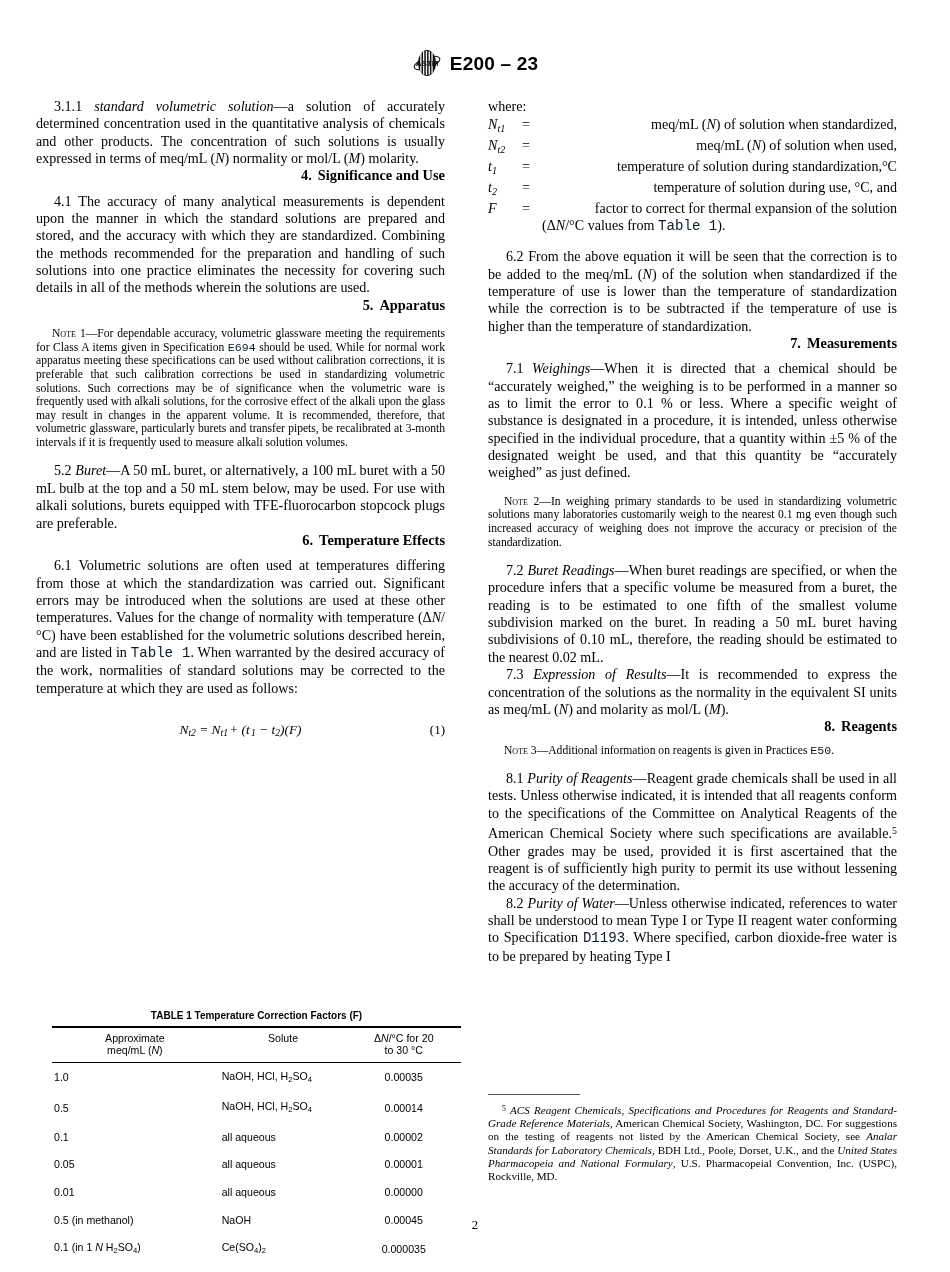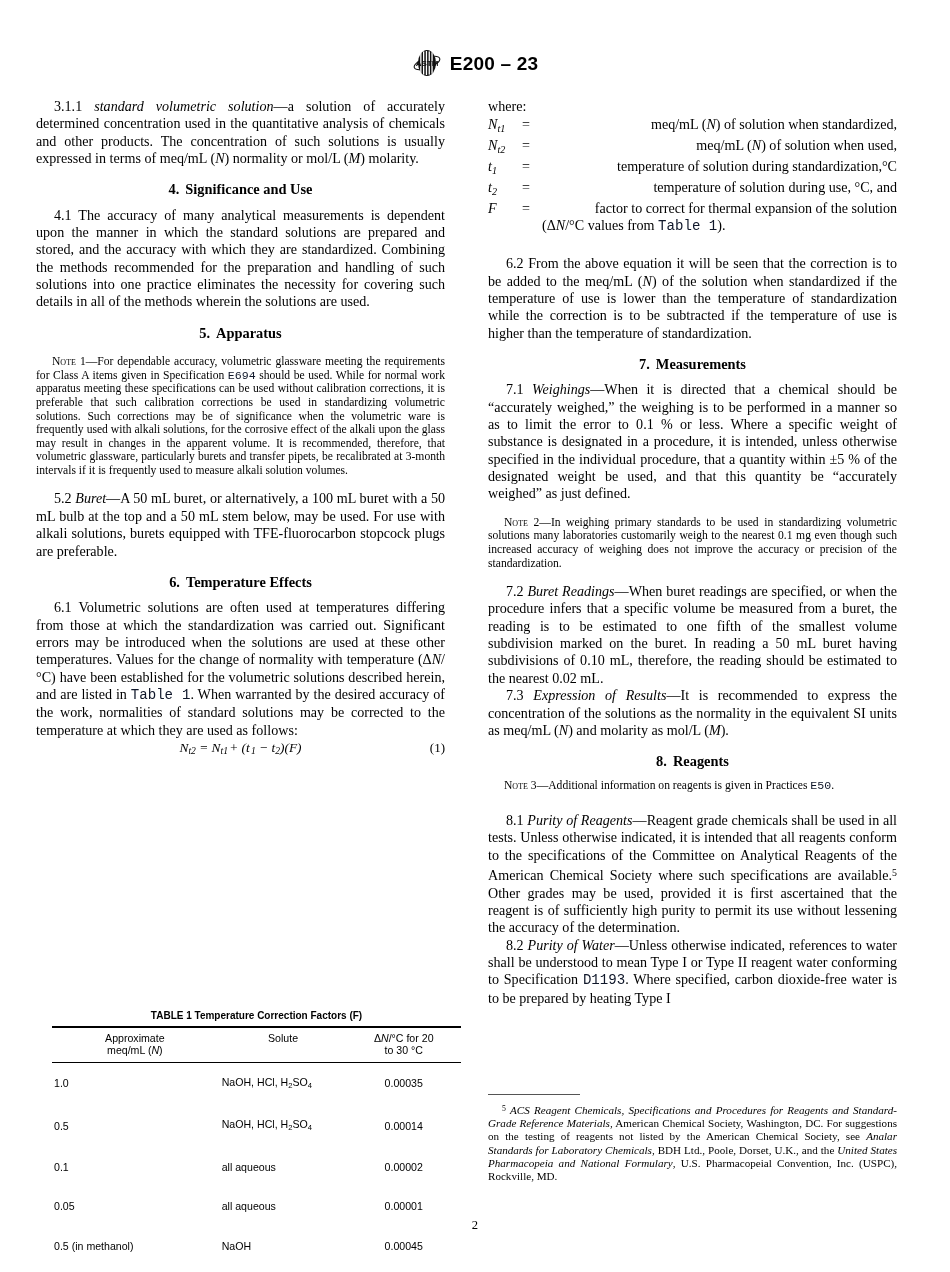--- a/index.html
+++ b/index.html
@@ -68,29 +68,28 @@
 
   .para {
     text-indent: 18px;
     margin-bottom: 0;
   }
   .para + .para { margin-top: 0px; }
 
   .sec-head {
     font-weight: bold;
     font-size: 14.4px;
-    margin-top: 14px;
     margin-bottom: 8px;
     text-indent: 0;
-    text-align: center;
+    text-align: right;
   }
   .sec-head .sec-num { margin-right: 6px; }
 
   .gap-top { margin-top: 13px; }
-  .gap-small { margin-top: 20px; }
+  .gap-small { margin-top: 13px; }
 
   i, .ital { font-style: italic; }
   .link { color: #0f172a; font-family: Liberation Mono, monospace; }
 
   
   .note {
     font-size: 11.6px;
     line-height: 13.6px;
     text-indent: 16px;
     text-align: justify;
@@ -99,21 +98,21 @@
     font-variant: small-caps;
     font-size: 11.6px;
   }
 
   sub { font-size: 0.72em; vertical-align: -0.25em; }
   sup { font-size: 0.7em; vertical-align: 0.42em; }
 
   
   .equation-row {
     position: relative;
-    margin-top: 0;
+    margin-top: 24px;
     margin-bottom: 6px;
     height: 20px;
     text-indent: 0;
   }
   .equation {
     position: absolute;
     left: 0; right: 0;
     text-align: center;
     font-style: italic;
     font-size: 13.4px;
@@ -168,21 +167,21 @@
     vertical-align: top;
   }
   table.data thead {
     border-top: 2.2px solid #000;
     border-bottom: 1px solid #000;
   }
   table.data tbody {
     border-bottom: 2.2px solid #000;
   }
   table.data tbody td {
-    padding: 13px 2px;
+    padding: 7px 2px;
     line-height: 13.6px;
   }
   .c-approx { width: 41%; text-align: left; padding-left: 2px !important; margin-top: 36px; }
   .c-solute { width: 31%; text-align: left; }
   .c-delta  { width: 28%; text-align: center; }
   thead .c-approx, thead .c-solute, thead .c-delta { text-align: center; }
   thead .c-approx { padding-left: 0 !important; }
 
   
   .footnote-block {
@@ -359,20 +358,25 @@
             <td class="c-approx">0.1</td>
             <td class="c-solute">all aqueous</td>
             <td class="c-delta">0.00002</td>
           </tr>
           <tr>
             <td class="c-approx">0.05</td>
             <td class="c-solute">all aqueous</td>
             <td class="c-delta">0.00001</td>
           </tr>
           <tr>
+            <td class="c-approx">0.01</td>
+            <td class="c-solute">all aqueous</td>
+            <td class="c-delta">0.00000</td>
+          </tr>
+          <tr>
             <td class="c-approx">0.5 (in methanol)</td>
             <td class="c-solute">NaOH</td>
             <td class="c-delta">0.00045</td>
           </tr>
           <tr>
             <td class="c-approx">0.1 (in 1 <i>N</i> H<sub>2</sub>SO<sub>4</sub>)</td>
             <td class="c-solute">Ce(SO<sub>4</sub>)<sub>2</sub></td>
             <td class="c-delta">0.000035</td>
           </tr>
           <tr>

